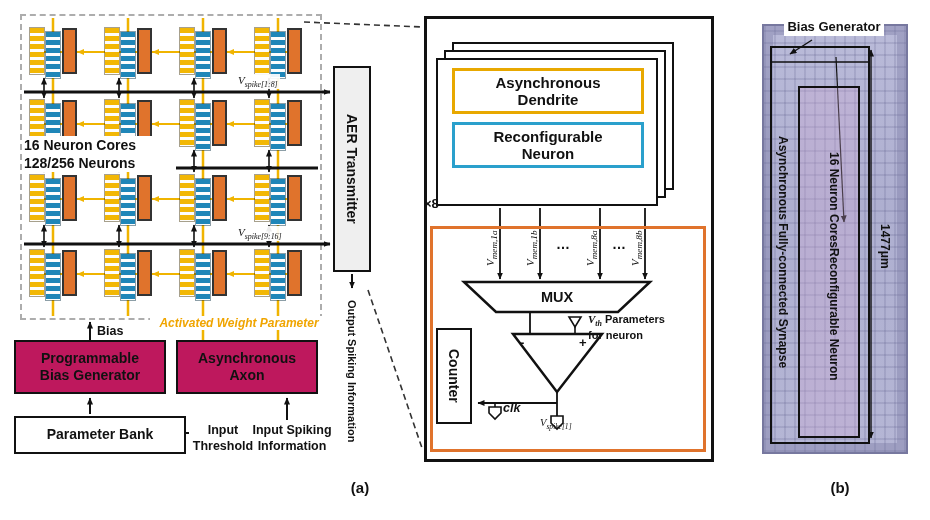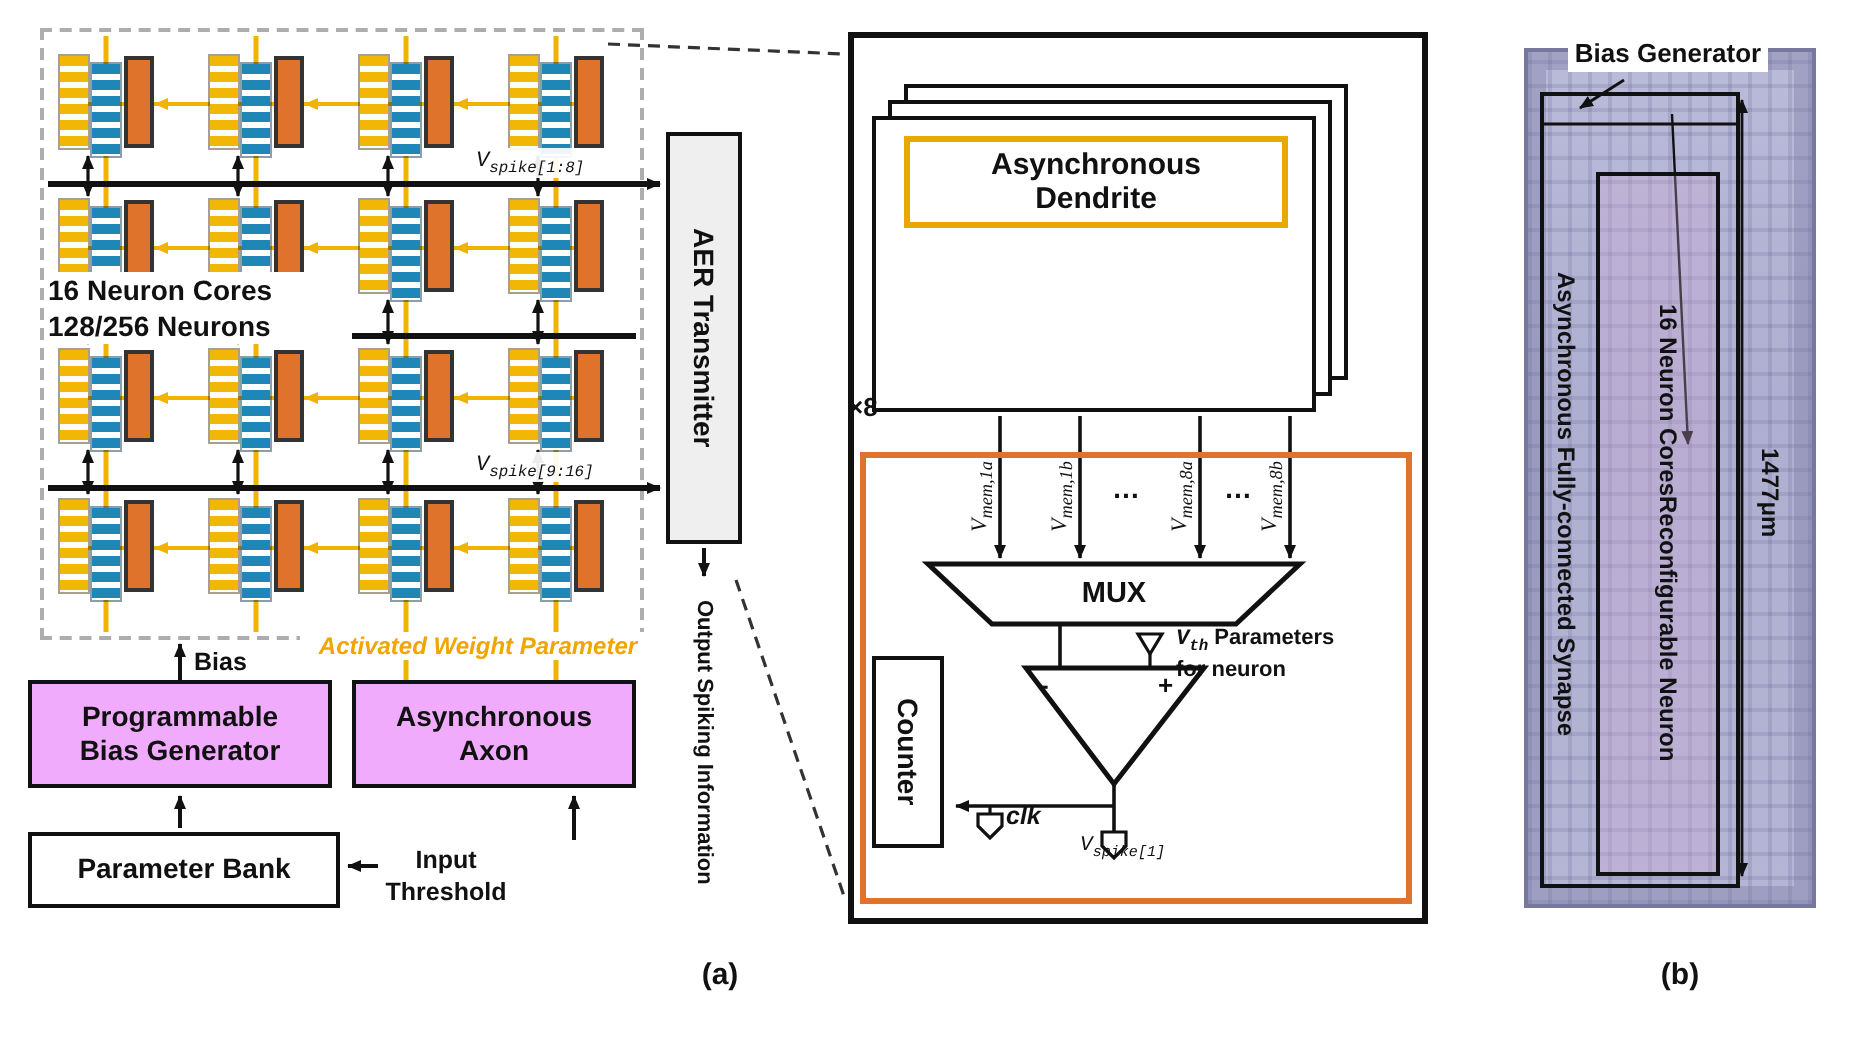--- a/index.html
+++ b/index.html
@@ -18,38 +18,38 @@
   .bars-y { width:14px; height:46px;
     background:repeating-linear-gradient(to bottom,#f2b705 0 5px,#fdfdfd 5px 8px);
     box-shadow:0 0 0 1px rgba(60,45,0,.45); }
   .bars-b { width:14px; height:46px; margin-top:4px;
     background:repeating-linear-gradient(to bottom,#1f86b8 0 5px,#fdfdfd 5px 8px);
     box-shadow:0 0 0 1px rgba(0,40,60,.45); }
   .blk-o { width:15px; height:46px; background:#e0732c; border:2px solid #333; }
 
   .array-label { left:24px; top:136px; width:152px; background:#fff; font-weight:bold;
     font-size:14px; line-height:1.3; }
-  .mv { font-family:Liberation Mono, monospace; font-style:italic; }
+  .mv { font-family:Liberation Serif, serif; font-style:italic; }
   .mv sub { font-size:0.72em; }
   .bus-label { font-size:11px; background:rgba(255,255,255,.92); padding:0 2px; white-space:nowrap; }
   .weight-sum { left:150px; top:316px; width:178px; text-align:center; color:#f0a500;
     font-weight:bold; font-style:italic; font-size:12px; background:#fff; }
 
   .vtext { writing-mode: vertical-rl; display:flex; align-items:center; justify-content:center;
     text-align:center; }
   .aer-box { left:333px; top:66px; width:38px; height:206px; background:#efefef;
     border:2px solid #111; font-weight:bold; font-size:14px; }
   .out-spiking { left:337px; top:292px; width:30px; height:158px; font-weight:bold; font-size:11px; }
 
-  .io-box { border:2px solid #111; background:#f0abfc; display:flex; flex-direction:column;
+  .io-box { border:2px solid #111; background:#be185d; display:flex; flex-direction:column;
     align-items:center; justify-content:center; text-align:center; font-weight:bold;
     font-size:14px; line-height:1.25; }
   .prog-bias { left:14px; top:340px; width:152px; height:54px; }
   .async-axon { left:176px; top:340px; width:142px; height:54px; }
-  .param-bank { left:14px; top:416px; width:156px; height:38px; background:#fff; }
+  .param-bank { left:14px; top:416px; width:172px; height:38px; background:#fff; }
   .small-label { font-weight:bold; font-size:12.5px; line-height:1.25; text-align:center; }
   .caption { font-weight:bold; font-size:15px; text-align:center; width:44px; }
 
   
   .core-outer { left:424px; top:16px; width:290px; height:446px; border:3px solid #111; background:#fff; }
   .core-title { left:432px; top:21px; font-weight:bold; font-size:15.5px; background:#fff; padding:0 4px 2px 0; }
   .card { width:222px; height:148px; border:2px solid #111; background:#fff; }
   .fn-box { width:192px; height:46px; border:3px solid; background:#fff; display:flex;
     flex-direction:column; align-items:center; justify-content:center; font-weight:bold;
     font-size:15px; line-height:1.15; text-align:center; }
@@ -207,32 +207,40 @@
   <div class="abs io-box param-bank z3">
     <span>Parameter Bank</span>
   </div>
 
   <div class="abs z4" style="left:97px;top:324px;font-size:12.5px;font-weight:600">Bias</div>
 
   <div class="abs small-label z4" style="left:186px;top:423px;width:74px">
     <span>Input</span><br>
     <span>Threshold</span>
   </div>
+  <div class="abs small-label z4" style="left:250px;top:423px;width:84px">
+    <span>Input Spiking</span><br>
+    <span>Information</span>
+  </div>
 
   <div class="abs caption z4" style="left:338px;top:479px">(a)</div>
 
   <div class="abs core-outer z1"></div>
 
   <div class="abs card z3" style="left:452px;top:42px"></div>
   <div class="abs card z3" style="left:444px;top:50px"></div>
   <div class="abs card z3" style="left:436px;top:58px"></div>
 
   <div class="abs fn-box dendrite z4" style="left:452px;top:68px">
     <span>Asynchronous</span>
     <span>Dendrite</span>
+  </div>
+  <div class="abs fn-box neuron z4" style="left:452px;top:122px">
+    <span>Reconfigurable</span>
+    <span>Neuron</span>
   </div>
   <div class="abs x8 z4">×8</div>
 
   <div class="abs rlabel z4" style="left:484px;top:266px"><span>V</span><sub>mem,1a</sub></div>
   <div class="abs rlabel z4" style="left:524px;top:266px"><span>V</span><sub>mem,1b</sub></div>
   <div class="abs rlabel z4" style="left:584px;top:266px"><span>V</span><sub>mem,8a</sub></div>
   <div class="abs rlabel z4" style="left:629px;top:266px"><span>V</span><sub>mem,8b</sub></div>
 
   <div class="abs dots z4" style="left:556px;top:236px">…</div>
   <div class="abs dots z4" style="left:612px;top:236px">…</div>

